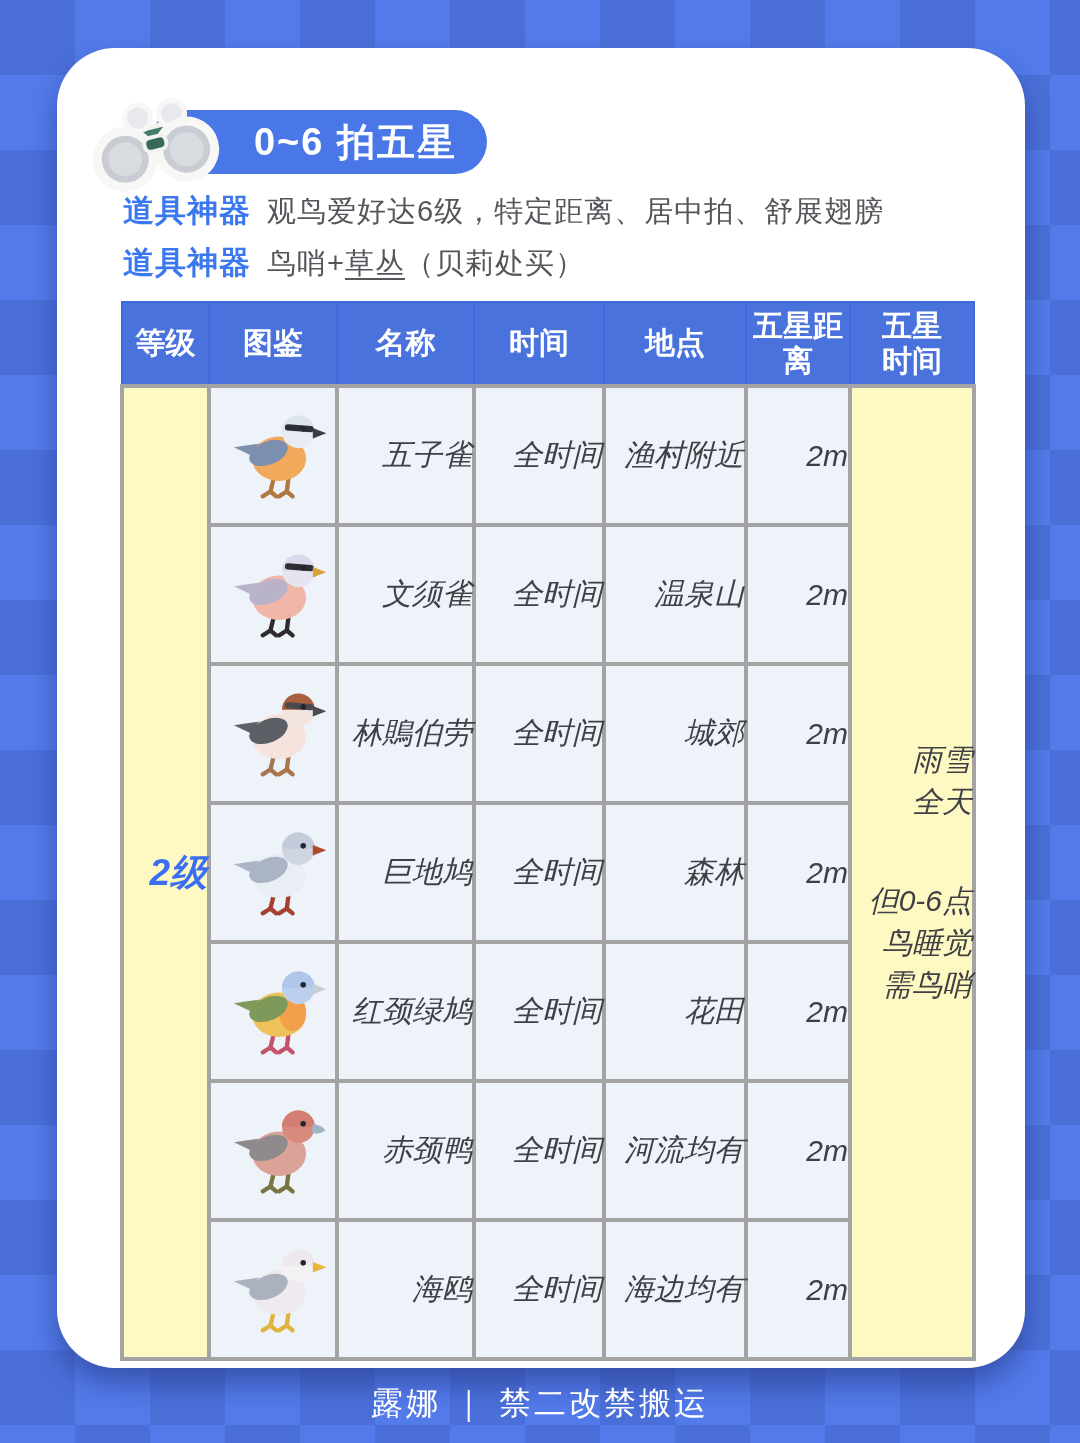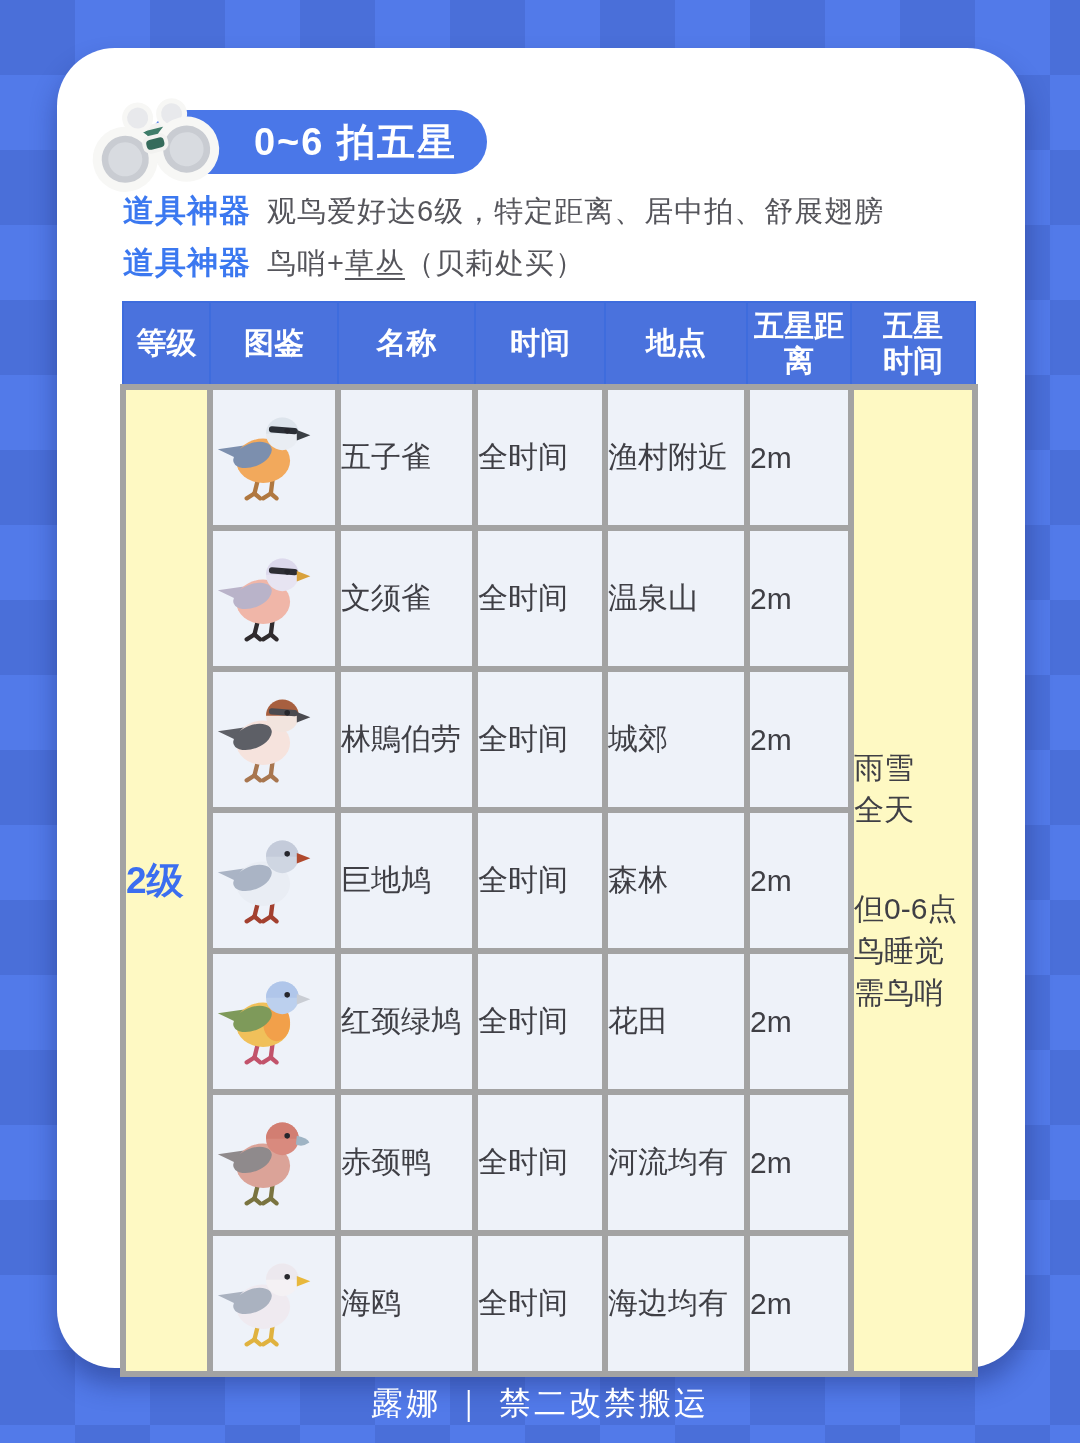--- a/index.html
+++ b/index.html
@@ -37,23 +37,23 @@
   table.bird-table{
     position:absolute;left:63px;top:253px;width:852px;
     border-collapse:collapse;table-layout:fixed;
   }
   .bird-table th{
     background:#4a72dd;color:#ffffff;font-size:30px;font-weight:bold;
     height:77px;border:2px solid #3e6cdd;padding:2px 2px;
     line-height:1.15;text-align:center;vertical-align:middle;white-space:pre-line;
   }
   .bird-table td{
-    height:135px;border:6px solid #a3a3a3;background:#eef2f9;
-    text-align:left;vertical-align:middle;
-    font-size:30px;color:#3f3f45;padding:0;
+    height:135px;border:4px solid #a3a3a3;background:#eef2f9;
+    text-align:right;vertical-align:middle;
+    font-size:30px;color:#3f3f45;padding:0;font-style:italic;
   }
   .bird-table td.level-cell,.bird-table td.startime-cell{background:#fef9c3;}
   .level-cell span{color:#3b6ef0;font-weight:bold;font-size:37px;}
   .startime-cell{font-size:27px;color:#47474d;}
   .startime-cell .note-block{line-height:1.4;}
   .startime-cell .note-block + .note-block{margin-top:57px;}
   .bird{display:inline-block;width:106px;height:106px;line-height:0;}
   .footer{
     position:absolute;left:0;right:0;top:1382px;text-align:center;
     color:#ffffff;font-size:32px;letter-spacing:3px;

